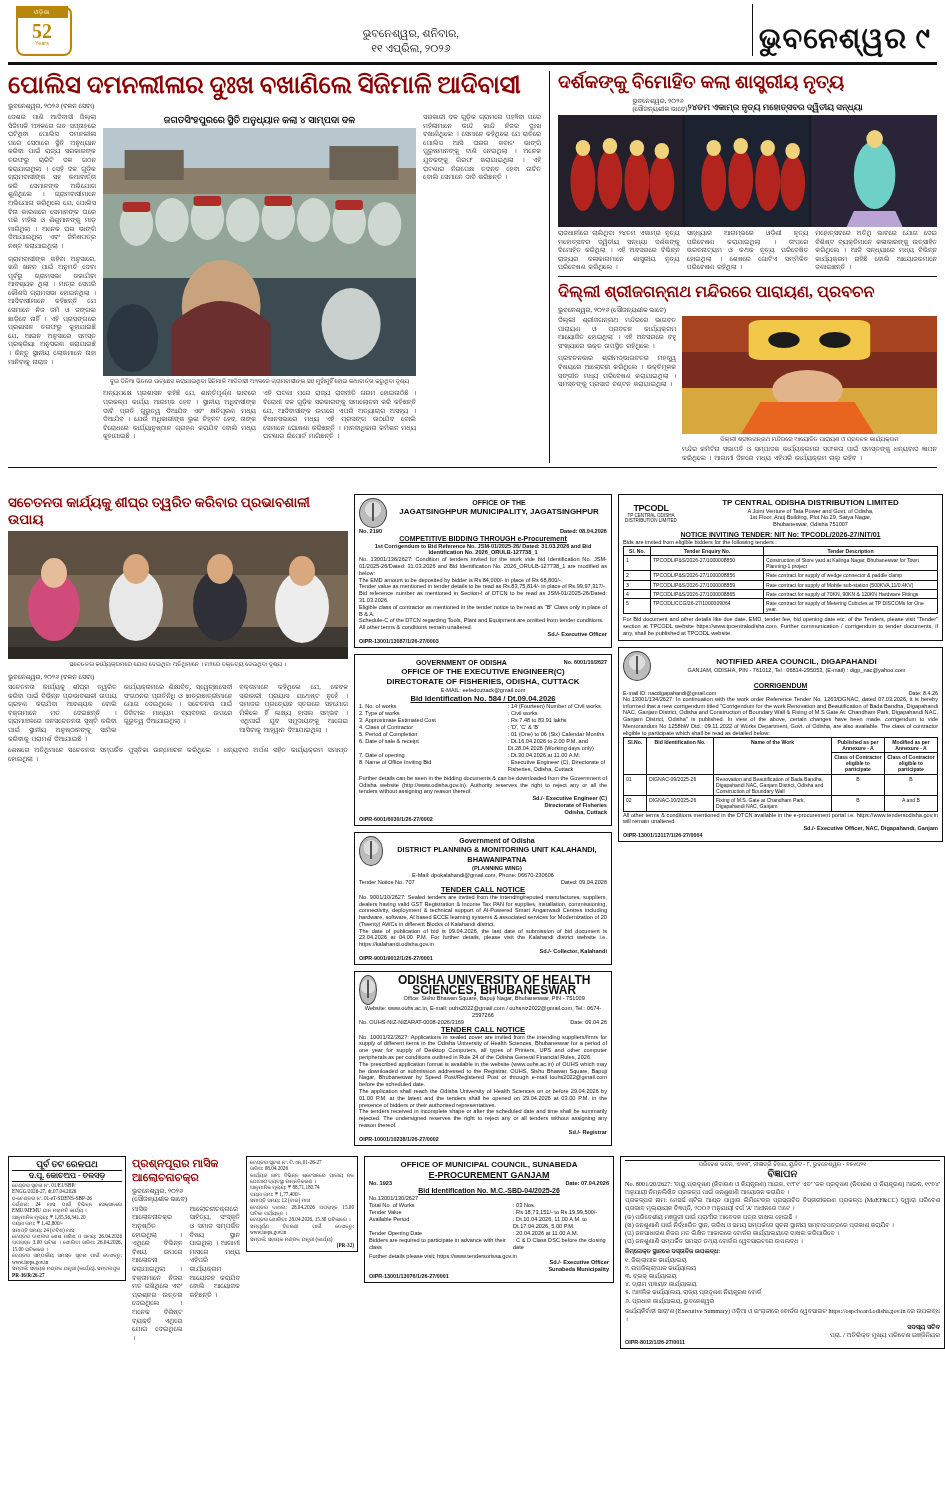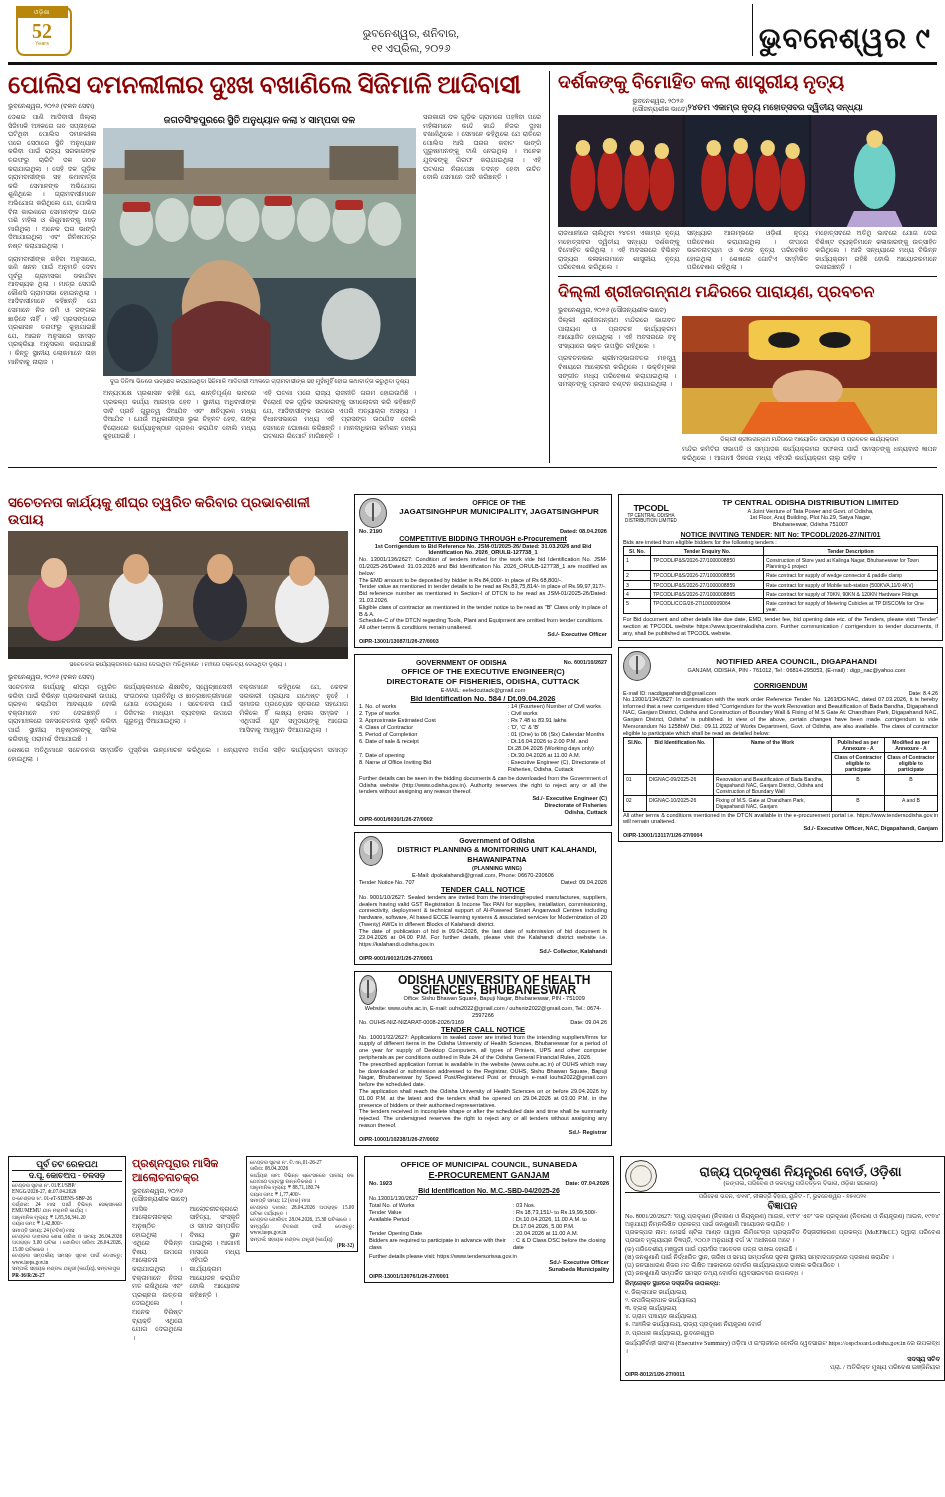--- a/index.html
+++ b/index.html
@@ -597,27 +597,20 @@
           </div>
         <div class="ad-t" style="margin-top:2px;">Further details please visit: https://www.tendersorissa.gov.in</div>
         <div class="sd">Sd./- Executive Officer</div>
         <div class="sd">Sunabeda Municipality</div>
         <div class="oipr">OIPR-13001/13076/1/26-27/0001</div>
       </div>
     </div>
 
     <div style="width:325px;flex:0 0 325px;">
       <div class="adbox">
-        <div class="row" style="align-items:center;">
-          <div class="cirlogo"></div>
-          <div style="flex:1 1 auto;">
-            <div class="od ctr" style="font-weight:bold;font-size:13px;">ରାଜ୍ୟ ପ୍ରଦୂଷଣ ନିୟନ୍ତ୍ରଣ ବୋର୍ଡ, ଓଡ଼ିଶା</div>
-            <div class="od ctr" style="font-size:6px;">(ଜଙ୍ଗଲ, ପରିବେଶ ଓ ଜଳବାୟୁ ପରିବର୍ତ୍ତନ ବିଭାଗ, ଓଡ଼ିଶା ସରକାର)</div>
-          </div>
-        </div>
         <div class="od ctr" style="font-size:5.8px;border-top:1px solid #111;">ପରିବେଶ ଭବନ, ଏ/୧୧୮, ନୀଳାଦ୍ରି ବିହାର, ୟୁନିଟ - ୮, ଭୁବନେଶ୍ୱର - ୭୫୧୦୨୧</div>
         <div class="od ctr" style="font-weight:bold;font-size:10px;">ବିଜ୍ଞାପନ</div>
         <div class="odnotice" style="white-space:pre-line;">No. 8001/20/2627: 'ବାୟୁ ପ୍ରଦୂଷଣ (ନିବାରଣ ଓ ନିୟନ୍ତ୍ରଣ) ଆଇନ, ୧୯୮୧' ଏବଂ 'ଜଳ ପ୍ରଦୂଷଣ (ନିବାରଣ ଓ ନିୟନ୍ତ୍ରଣ) ଆଇନ, ୧୯୭୪' ଅନୁଯାୟୀ ନିମ୍ନଲିଖିତ ପ୍ରକଳ୍ପ ପାଇଁ ଜନଶୁଣାଣି ଆୟୋଜନ କରାଯିବ ।
 ପ୍ରକଳ୍ପର ନାମ: ମେସର୍ସ ଷ୍ଟିଲ ଆଣ୍ଡ ପାୱାର ଲିମିଟେଡ୍‌ର ପ୍ରସ୍ତାବିତ ବିସ୍ତାରୀକରଣ ପ୍ରକଳ୍ପ (MoEF&amp;CC) ଦ୍ୱାରା ପରିବେଶ ପ୍ରଭାବ ମୂଲ୍ୟାୟନ ବିଜ୍ଞପ୍ତି, ୨୦୦୬ ଅନୁଯାୟୀ ବର୍ଗ 'A' ଅଧୀନରେ ଅଟେ ।</div>
         <div class="odnotice">(କ)  ପରିବେଶୀୟ ମଞ୍ଜୁରୀ ପାଇଁ ପ୍ରାର୍ଥୀର ଆବେଦନ ପତ୍ର ଦାଖଲ ହୋଇଛି ।</div>
         <div class="odnotice">(ଖ)  ଜନଶୁଣାଣି ପାଇଁ ନିର୍ଦ୍ଧାରିତ ସ୍ଥାନ, ତାରିଖ ଓ ସମୟ ସମ୍ପର୍କରେ ସୂଚନା ସ୍ଥାନୀୟ ସମ୍ବାଦପତ୍ରରେ ପ୍ରକାଶ କରାଯିବ ।</div>
         <div class="odnotice">(ଗ)  ଜନସାଧାରଣ ନିଜର ମତ ଲିଖିତ ଆକାରରେ ବୋର୍ଡର କାର୍ଯ୍ୟାଲୟରେ ଦାଖଲ କରିପାରିବେ ।</div>
         <div class="odnotice">(ଘ)  ଜନଶୁଣାଣି ସମ୍ପର୍କିତ ସମସ୍ତ ତଥ୍ୟ ବୋର୍ଡର ୱେବସାଇଟରେ ଉପଲବ୍ଧ ।</div>
         <div class="odnotice" style="font-weight:bold;margin-top:2px;">ନିମ୍ନୋକ୍ତ ସ୍ଥାନରେ ଦସ୍ତାବିଜ ଉପଲବ୍ଧ:</div>
         <div class="odnotice">୧.  ଜିଲ୍ଲାପାଳ କାର୍ଯ୍ୟାଲୟ</div>

